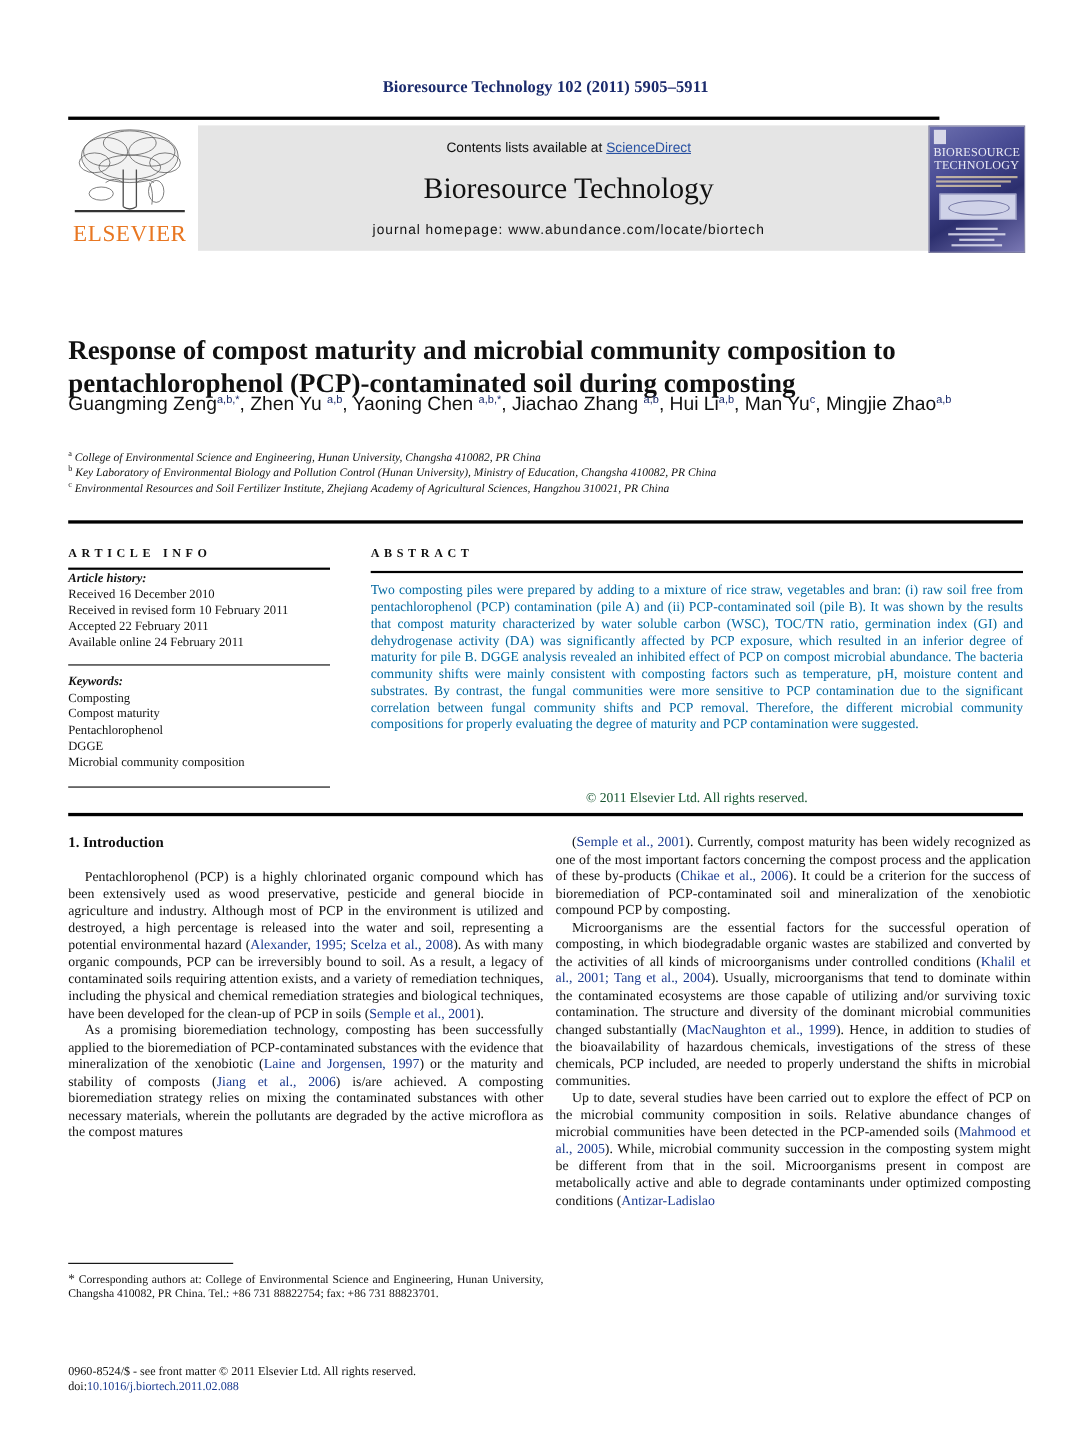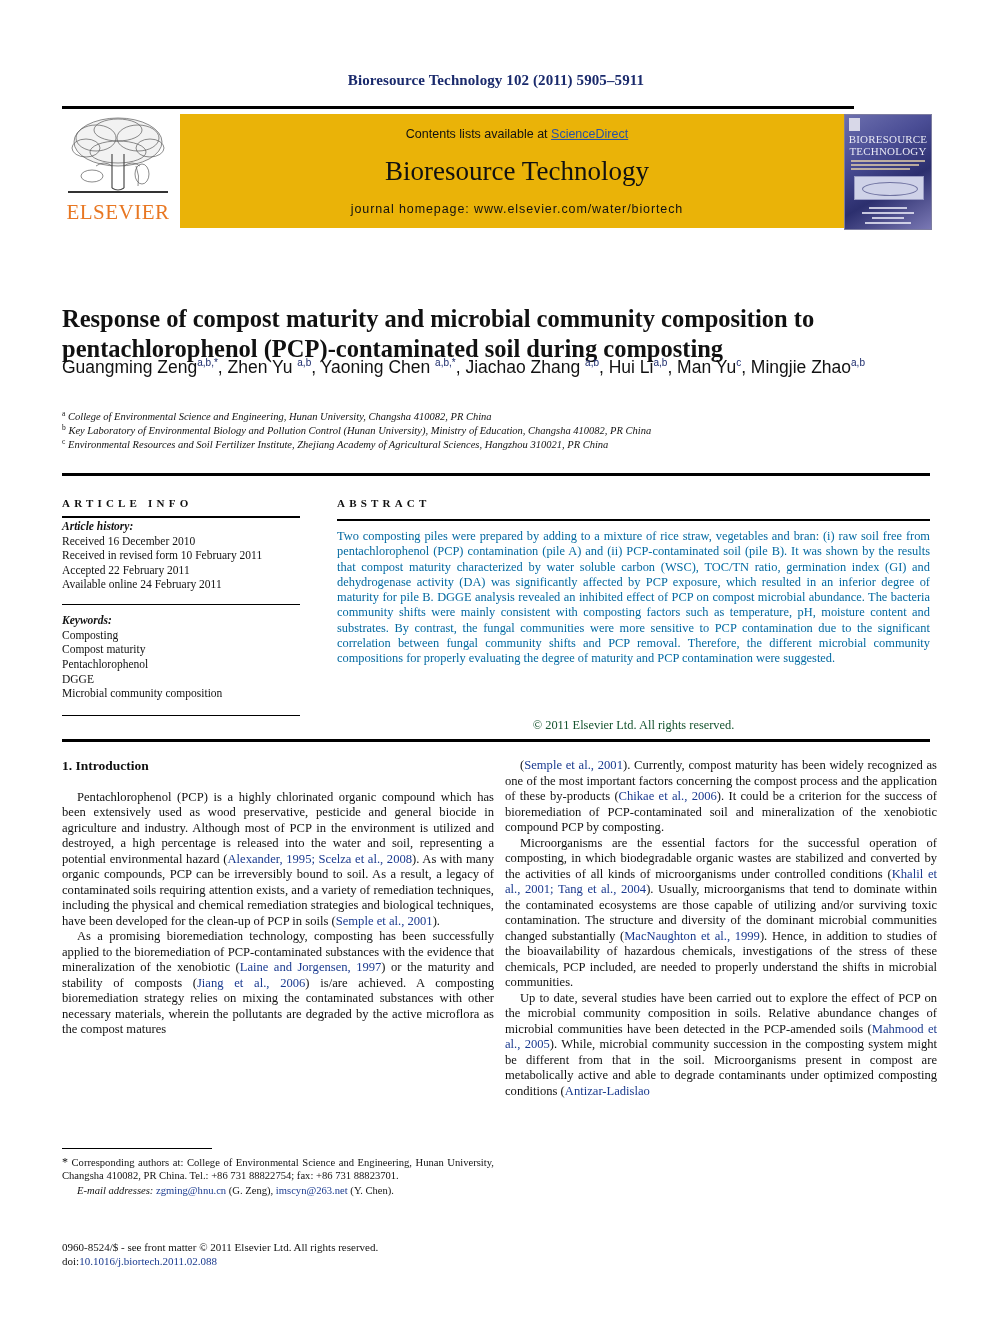--- a/index.html
+++ b/index.html
@@ -72,21 +72,21 @@
     font-size: 21px;
     letter-spacing: 0.5px;
     color: #E87722;
   }
   .banner {
     position: absolute;
     top: 8px;
     left: 118px;
     width: 674px;
     height: 114px;
-    background: #eab308;
+    background: #e5e5e5;
     text-align: center;
   }
   .banner-contents {
     position: absolute;
     top: 13px;
     left: 0;
     width: 674px;
     font-family: "Liberation Sans", sans-serif;
     font-size: 12.5px;
     color: #111;
@@ -382,21 +382,21 @@
         </svg>
       </div>
       <div class="elsevier-word">ELSEVIER</div>
     </div>
 
     <div class="banner">
       <div class="banner-contents">
         <span>Contents lists available at </span><a class="sd" href="#">ScienceDirect</a>
       </div>
       <div class="banner-title">Bioresource Technology</div>
-      <div class="banner-homepage">journal homepage: www.elsevier.com/water/biortech</div>
+      <div class="banner-homepage">journal homepage: www.abundance.com/locate/biortech</div>
     </div>
 
     <div class="cover-thumb">
       <div class="cover-els"></div>
       <div class="cover-name">
         <span>BIORESOURCE</span><br>
         <span>TECHNOLOGY</span>
       </div>
       <div class="cover-sub">
           <i></i>
@@ -462,20 +462,19 @@
     <div>
         <p>(<span class="ref">Semple et al., 2001</span>). Currently, compost maturity has been widely recognized as one of the most important factors concerning the compost process and the application of these by-products (<span class="ref">Chikae et al., 2006</span>). It could be a criterion for the success of bioremediation of PCP-contaminated soil and mineralization of the xenobiotic compound PCP by composting.</p>
         <p>Microorganisms are the essential factors for the successful operation of composting, in which biodegradable organic wastes are stabilized and converted by the activities of all kinds of microorganisms under controlled conditions (<span class="ref">Khalil et al., 2001; Tang et al., 2004</span>). Usually, microorganisms that tend to dominate within the contaminated ecosystems are those capable of utilizing and/or surviving toxic contamination. The structure and diversity of the dominant microbial communities changed substantially (<span class="ref">MacNaughton et al., 1999</span>). Hence, in addition to studies of the bioavailability of hazardous chemicals, investigations of the stress of these chemicals, PCP included, are needed to properly understand the shifts in microbial communities.</p>
         <p>Up to date, several studies have been carried out to explore the effect of PCP on the microbial community composition in soils. Relative abundance changes of microbial communities have been detected in the PCP-amended soils (<span class="ref">Mahmood et al., 2005</span>). While, microbial community succession in the composting system might be different from that in the soil. Microorganisms present in compost are metabolically active and able to degrade contaminants under optimized composting conditions (<span class="ref">Antizar-Ladislao</span></p>
       </div>
   </div>
 
   <div class="foot-rule"></div>
   <div class="footnote">
     <div><span style="font-size:12px">*</span> Corresponding authors at: College of Environmental Science and Engineering, Hunan University, Changsha 410082, PR China. Tel.: +86 731 88822754; fax: +86 731 88823701.</div>
-    <div style="text-indent:15px; margin-top:2px;"><span class="ital">E-mail addresses:</span> <span class="ref">zgming@hnu.cn</span> (G. Zeng), <span class="ref">imscyn@263.net</span> (Y. Chen).</div>
   </div>
   <div class="imprint">
     <div>0960-8524/$ - see front matter © 2011 Elsevier Ltd. All rights reserved.</div>
     <div>doi:<span class="ref">10.1016/j.biortech.2011.02.088</span></div>
   </div>
 
 </div>
 
 </body></html>

